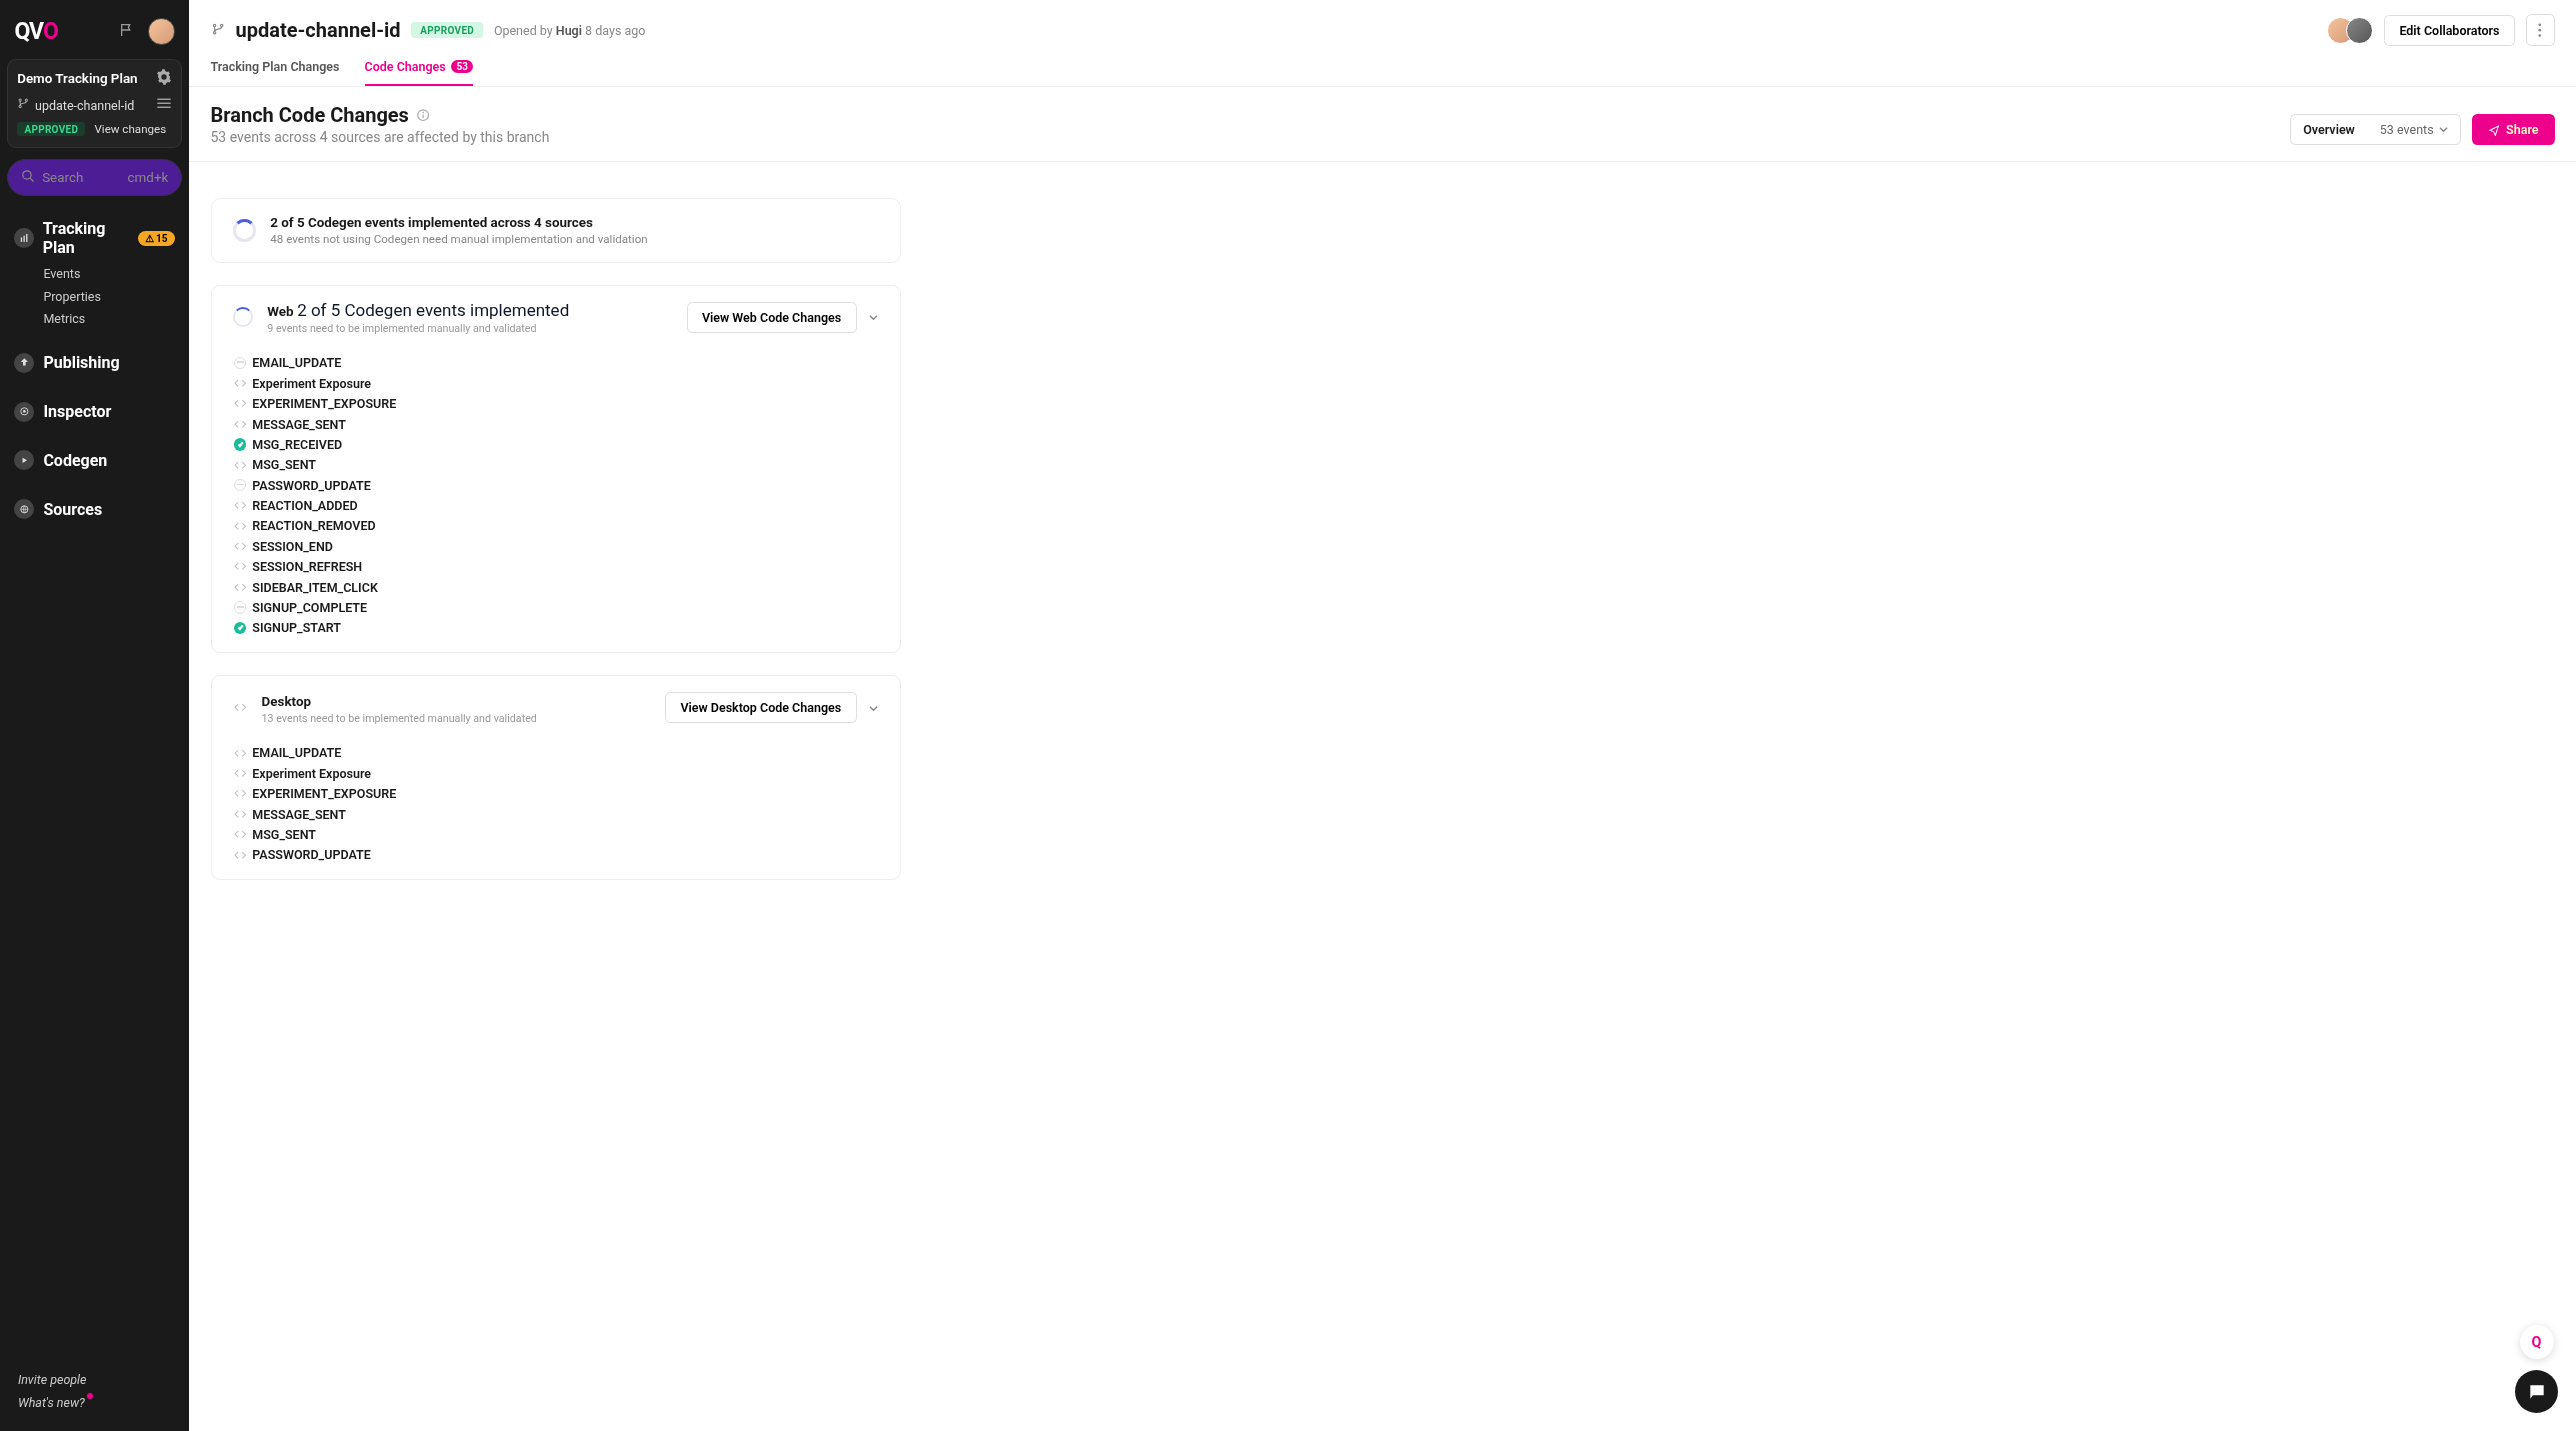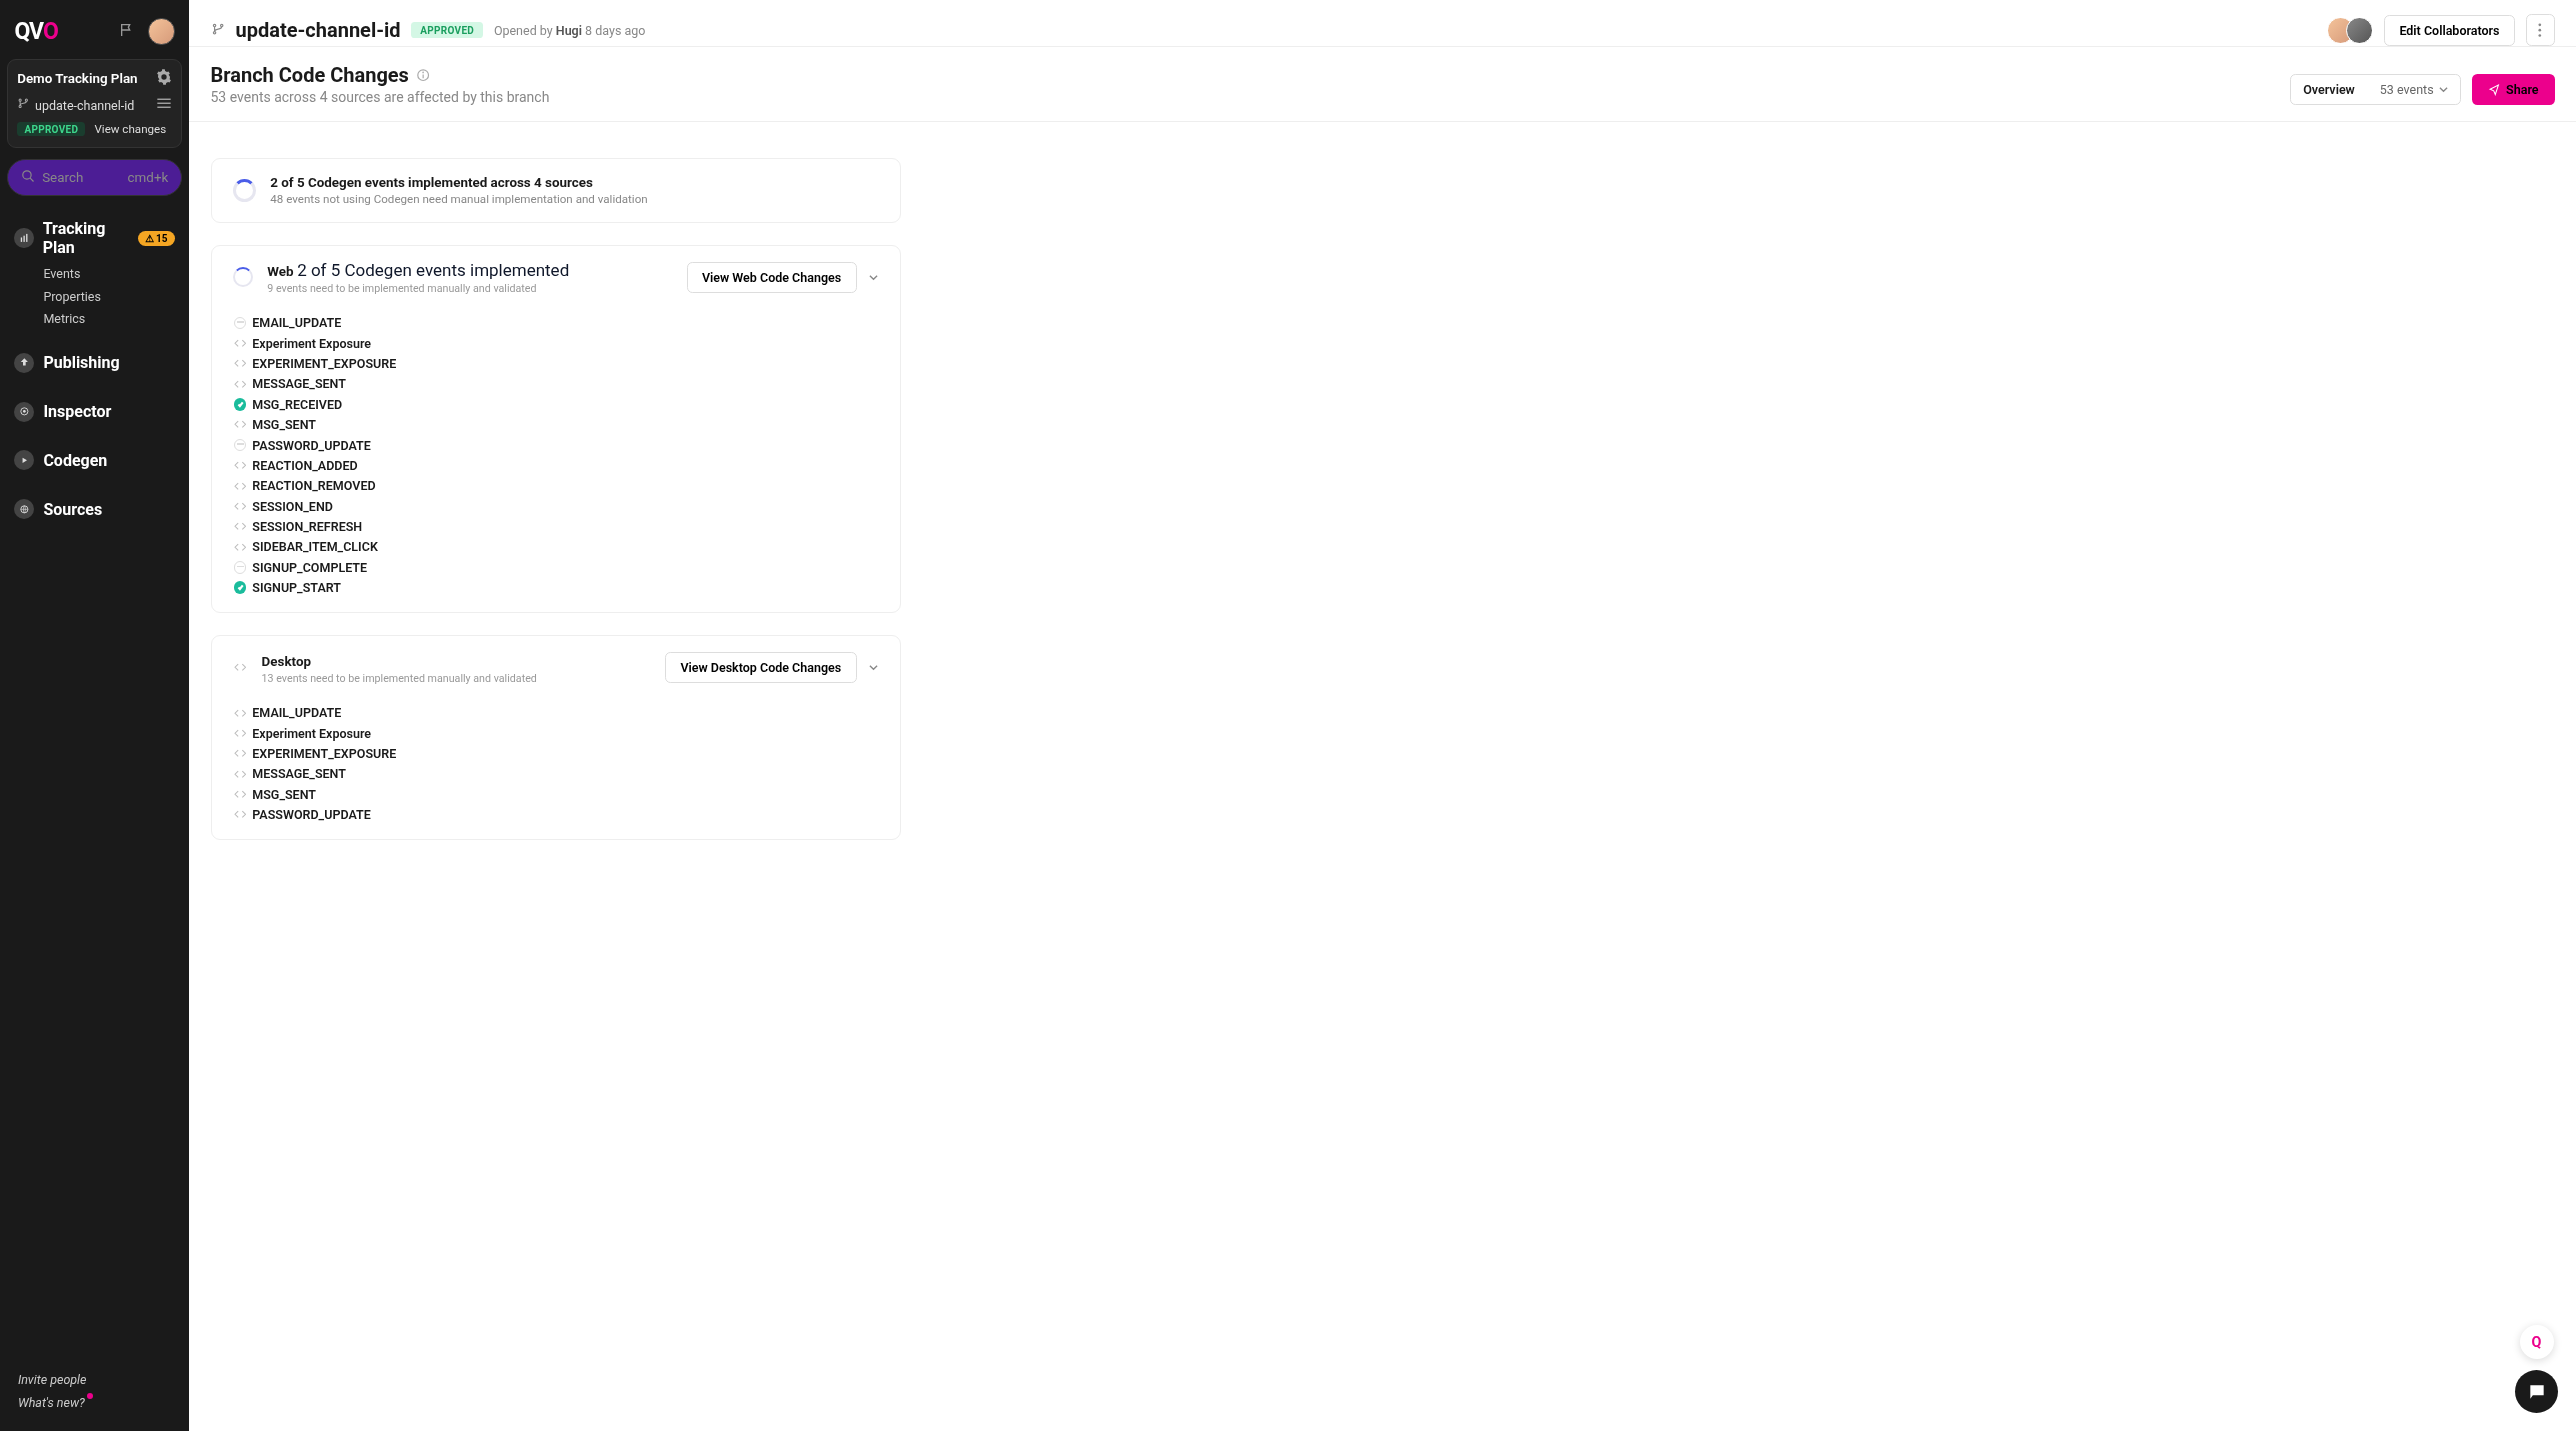--- a/index.html
+++ b/index.html
@@ -70,21 +70,21 @@
 
 .subheader { padding: 16px 21.5px; border-bottom: 0.9px solid #eee; display: flex; align-items: flex-end; justify-content: space-between; }
 .sh-left .sh-title { font-size: 20px; font-weight: 700; display: flex; align-items: center; gap: 7.2px; }
 .info-icon svg { width: 14.3px; height: 14.3px; stroke: #aaa; fill: none; }
 .sh-sub { font-size: 14px; color: #888; margin-top: 2px; }
 .sh-right { display: flex; align-items: center; gap: 10.7px; }
 .seg { display: flex; align-items: center; border: 0.9px solid #ddd; border-radius: 5.4px; overflow: hidden; font-size: 12.5px; }
 .seg-part { padding: 7.2px 12.5px; font-weight: 600; }
 .seg-part.secondary { font-weight: 400; color: #666; display: flex; align-items: center; gap: 5.4px; }
 .chev svg { width: 9px; height: 9px; stroke: #888; fill: none; }
-.btn-share { background: #ec008c; color: #000000; border: none; padding: 8px 16px; border-radius: 5.4px; font-size: 12.5px; font-weight: 600; cursor: pointer; display: flex; align-items: center; gap: 5.4px; }
+.btn-share { background: #ec008c; color: #fef9c3; border: none; padding: 8px 16px; border-radius: 5.4px; font-size: 12.5px; font-weight: 600; cursor: pointer; display: flex; align-items: center; gap: 5.4px; }
 .btn-share svg { width: 12.5px; height: 12.5px; stroke: #fff; fill: none; }
 
 .content { flex: 1; overflow-y: auto; padding: 36px 21.5px; }
 .card { max-width: 690px; margin: 0 0 21.5px 0; border: 0.9px solid #eee; border-radius: 9px; background: #fff; }
 
 .summary-card { display: flex; align-items: center; gap: 14.3px; padding: 16px 21.5px; }
 .spinner { width: 23px; height: 23px; border: 3.6px solid #e6e6f0; border-top-color: #4a5de8; border-radius: 50%; }
 .summary-title { font-weight: 700; font-size: 13.4px; }
 .summary-sub { font-size: 11.6px; color: #888; margin-top: 1.8px; }
 
@@ -269,20 +269,27 @@
           <button class="btn-outline">Edit Collaborators</button>
           <button class="btn-dots">
               <svg viewBox="0 0 4 16">
                 <circle cx="2" cy="2" r="1.5"></circle>
                 <circle cx="2" cy="8" r="1.5"></circle>
                 <circle cx="2" cy="14" r="1.5"></circle>
               </svg>
             </button>
         </div>
       </div>
+      <div class="tabs">
+        <div class="tab">Tracking Plan Changes</div>
+        <div class="tab active">
+          <span>Code Changes</span>
+          <span class="tab-badge">53</span>
+        </div>
+      </div>
     </div>
 
     <div class="subheader">
       <div class="sh-left">
         <div class="sh-title">
           <span>Branch Code Changes</span>
           <span class="info-icon"><svg viewBox="0 0 24 24" stroke-width="2">
                 <circle cx="12" cy="12" r="9"></circle>
                 <line x1="12" y1="11" x2="12" y2="17"></line>
                 <circle cx="12" cy="7.5" r="0.5" fill="#aaa"></circle>

